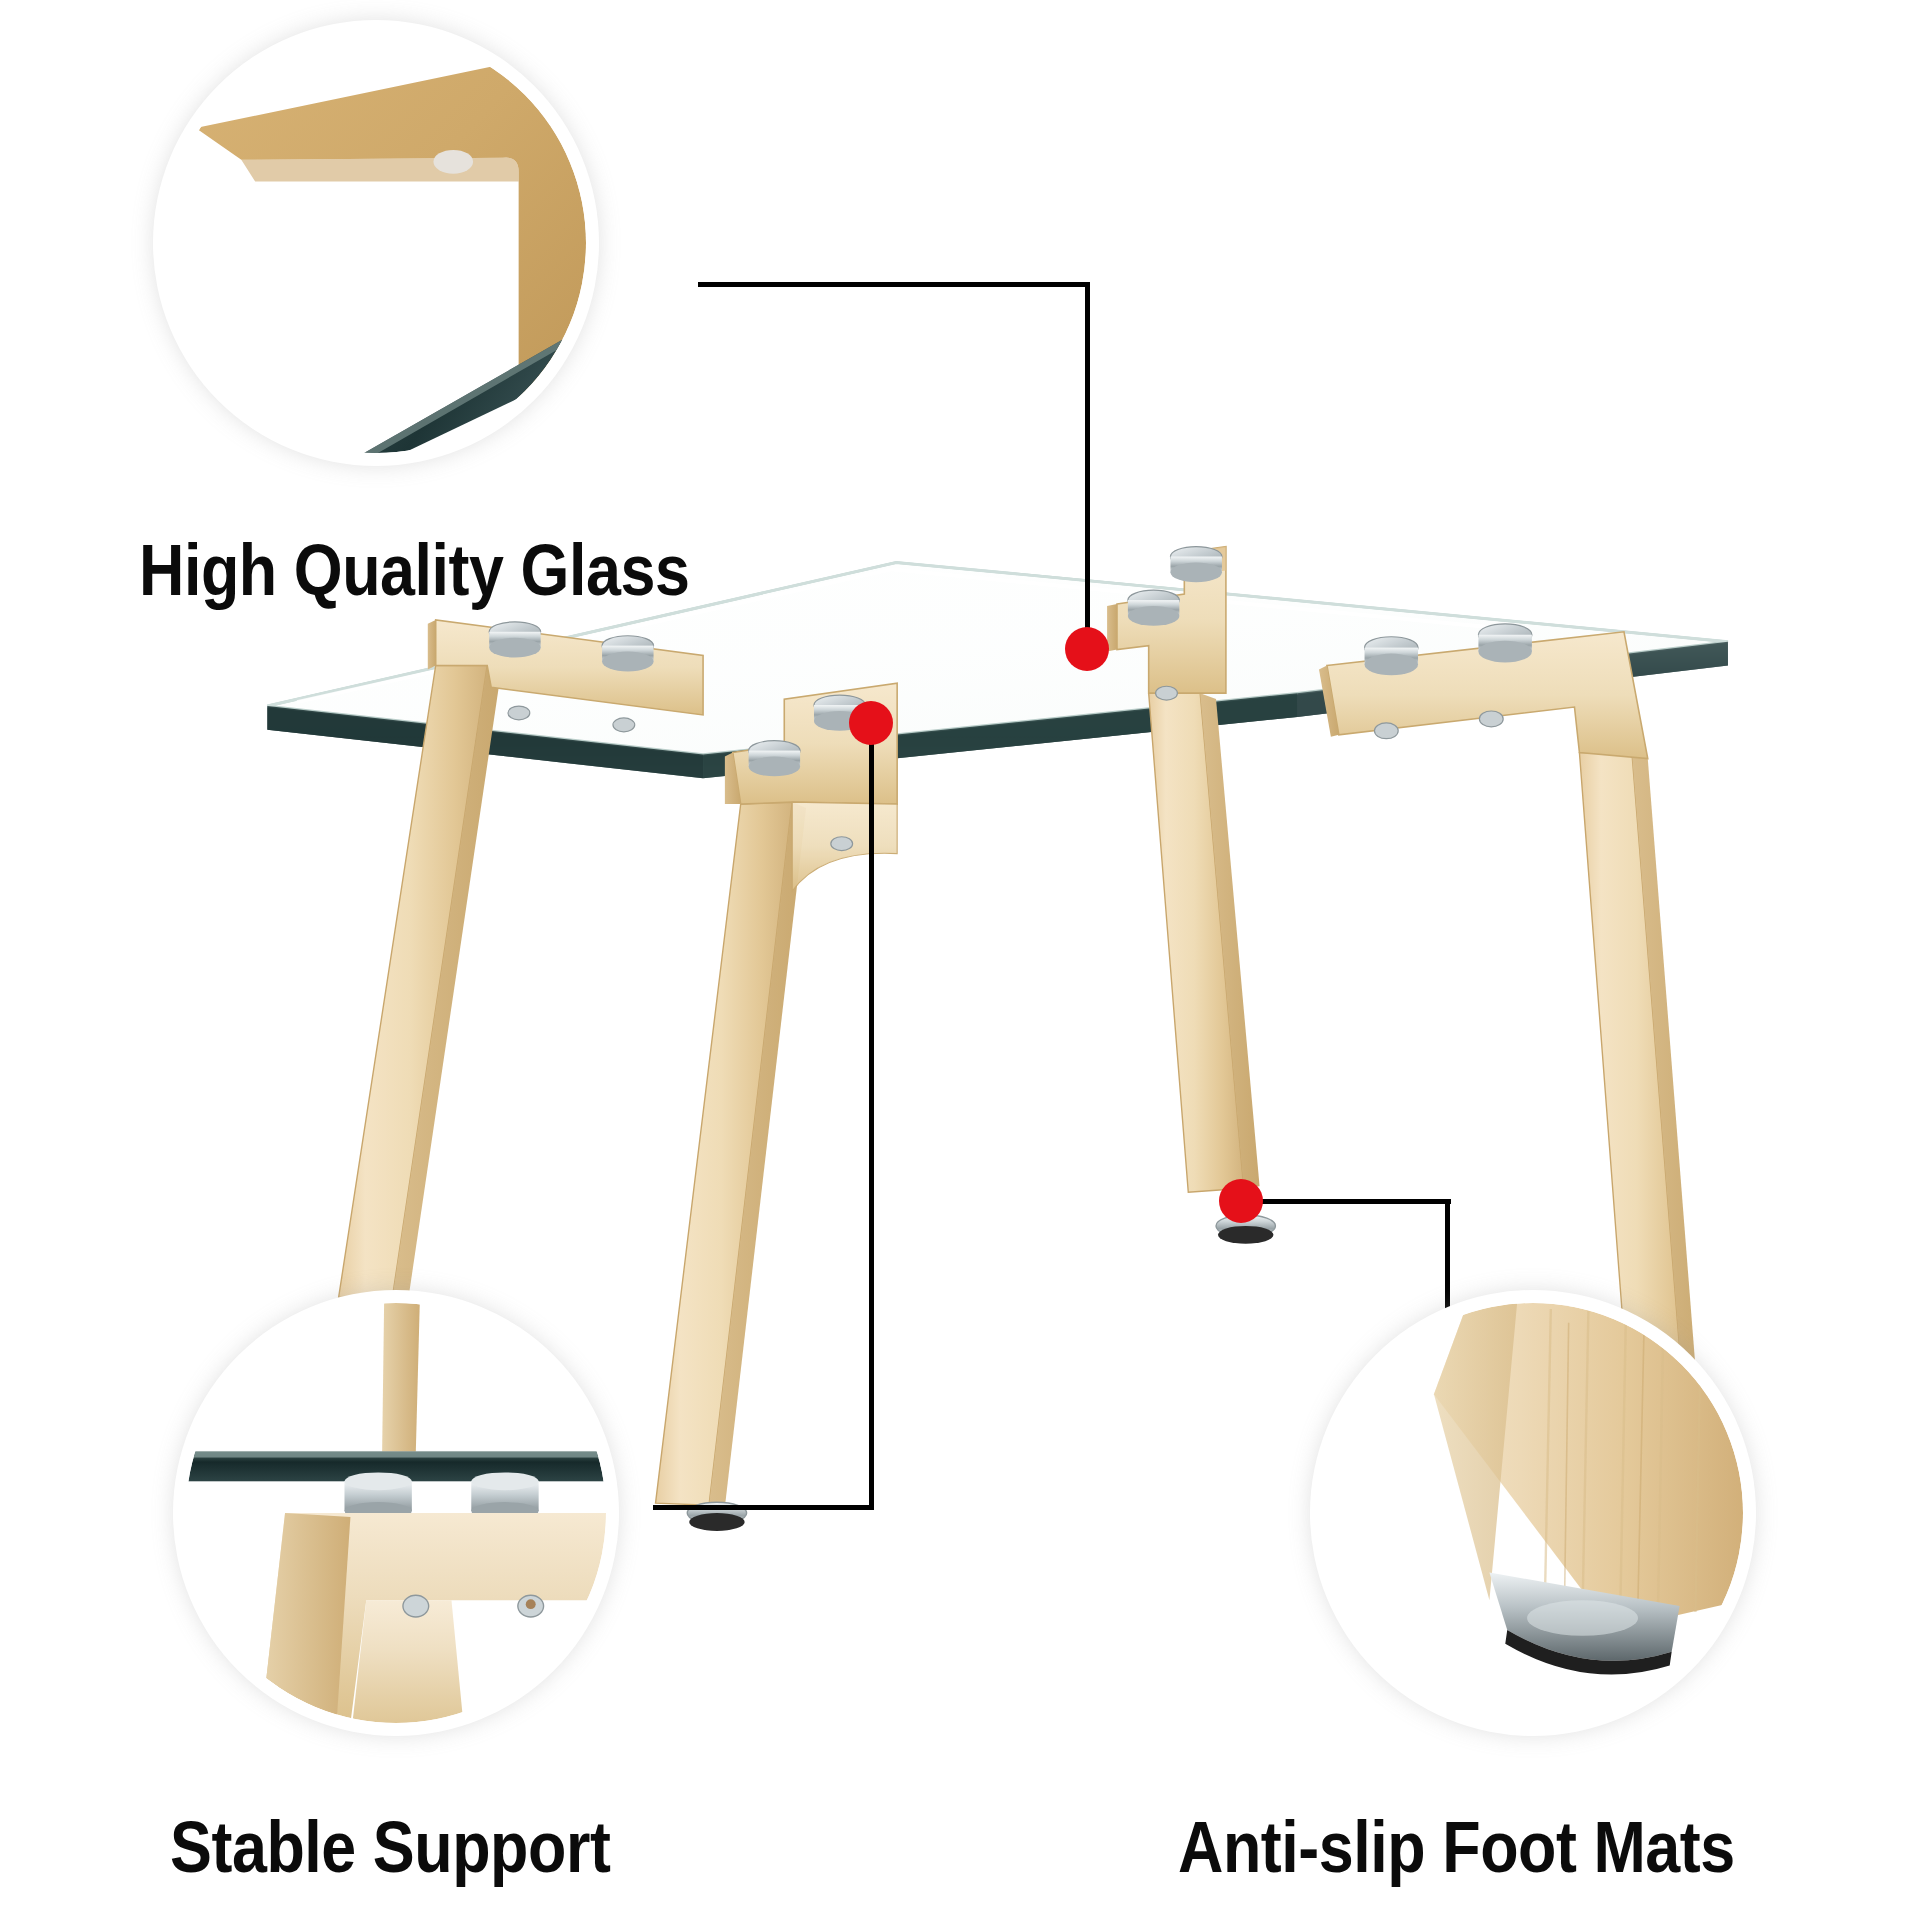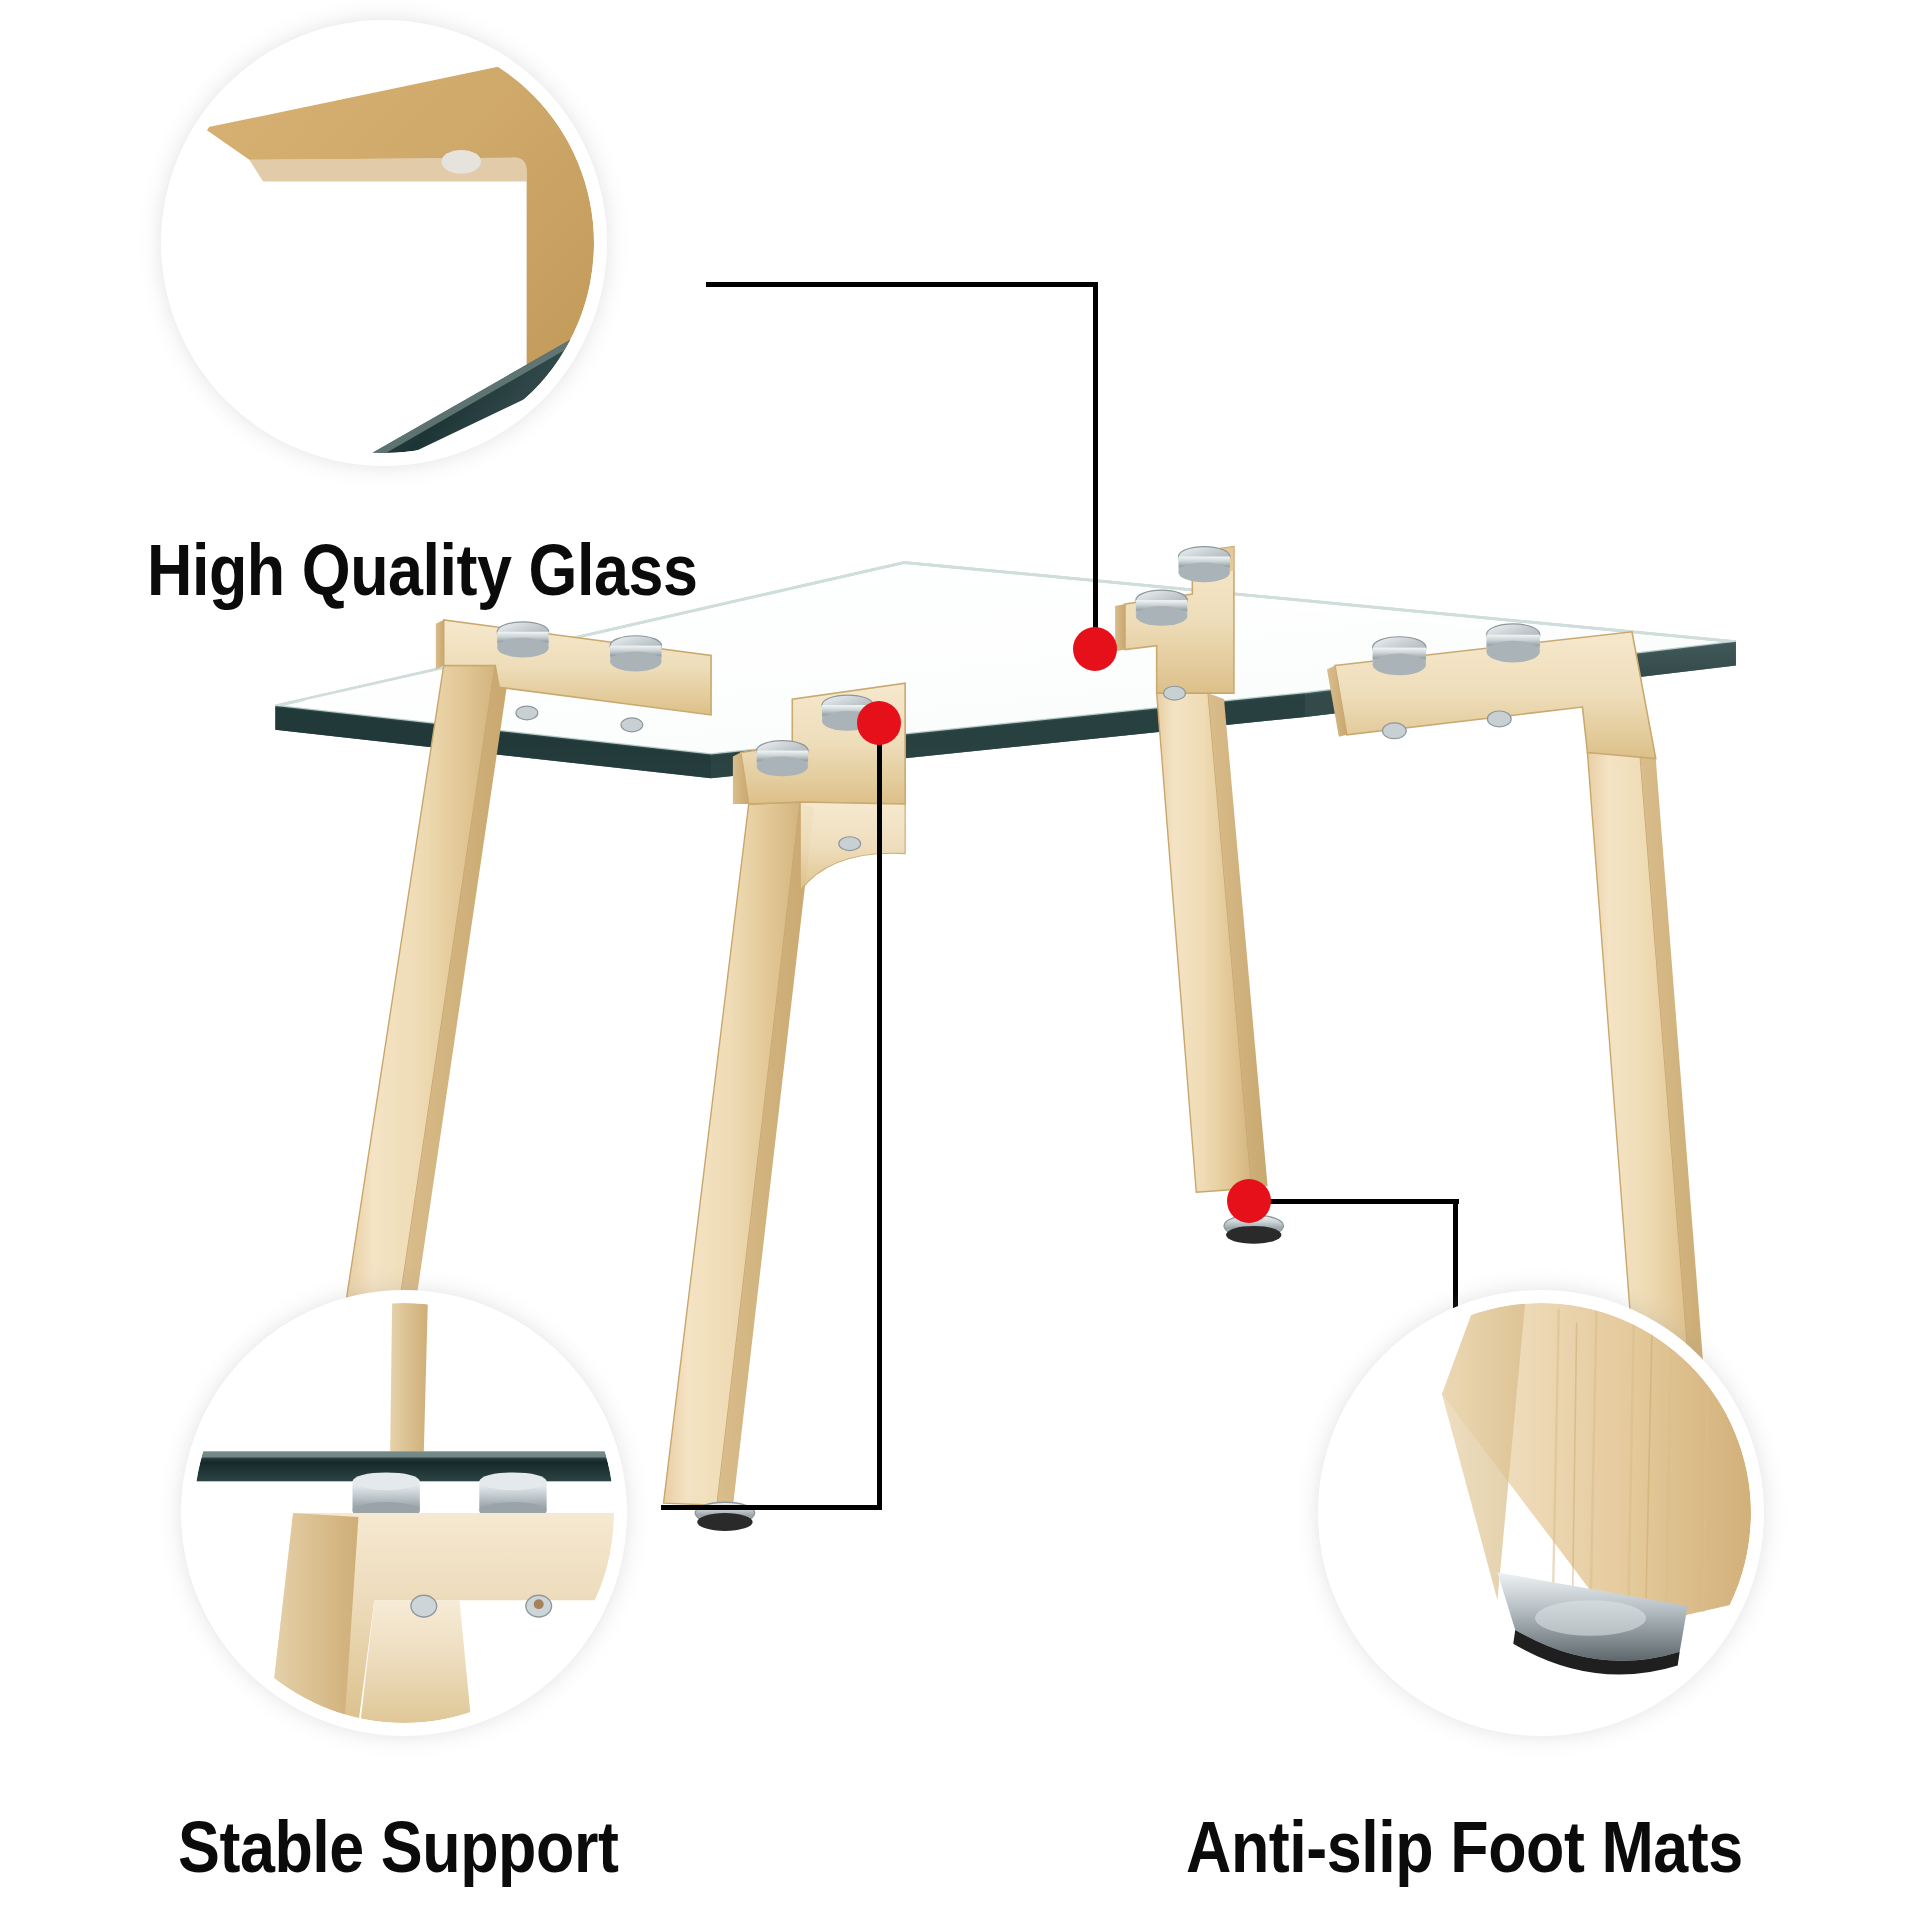--- a/index.html
+++ b/index.html
@@ -1,19 +1,19 @@
 <!DOCTYPE html>
 <html><head>
 <meta charset="utf-8">
 <title>Glass Dining Table Infographic</title>
 <style>
   html,body{margin:0;padding:0;background:#ffffff;}
   body{width:1927px;height:1927px;position:relative;overflow:hidden;
        font-family:"Liberation Sans","DejaVu Sans",sans-serif;}
-  #stage{position:absolute;left:8px;top:0;width:1523px;height:1927px;background:#fff;}
+  #stage{position:absolute;left:0;top:0;width:1523px;height:1927px;background:#fff;}
   #scene{position:absolute;left:0;top:0;width:1927px;height:1927px;}
 
   .feature-label{
     position:absolute;
     color:#0b0b0b;
     font-weight:700;
     font-size:73px;
     line-height:1;
     letter-spacing:-0.5px;
     transform:scaleX(0.86);

